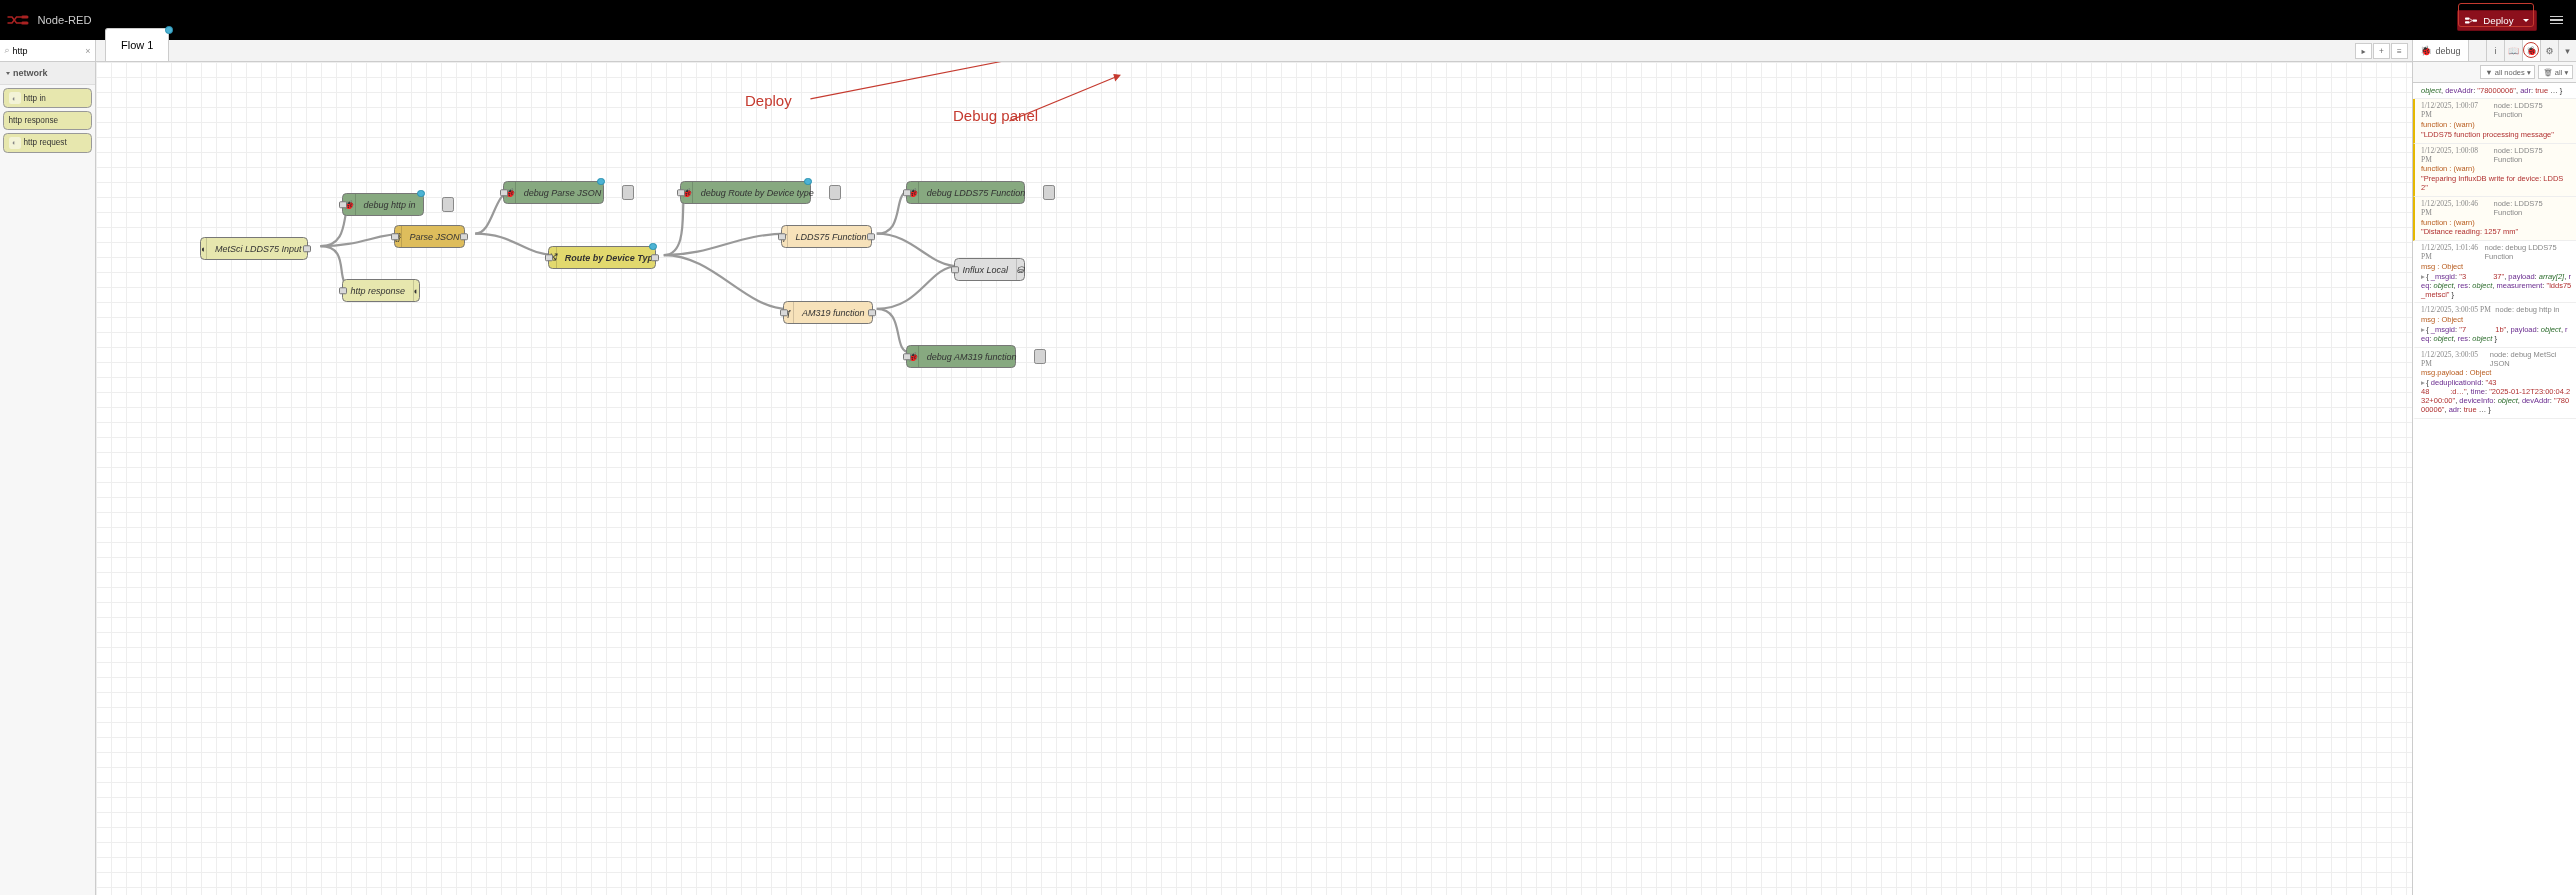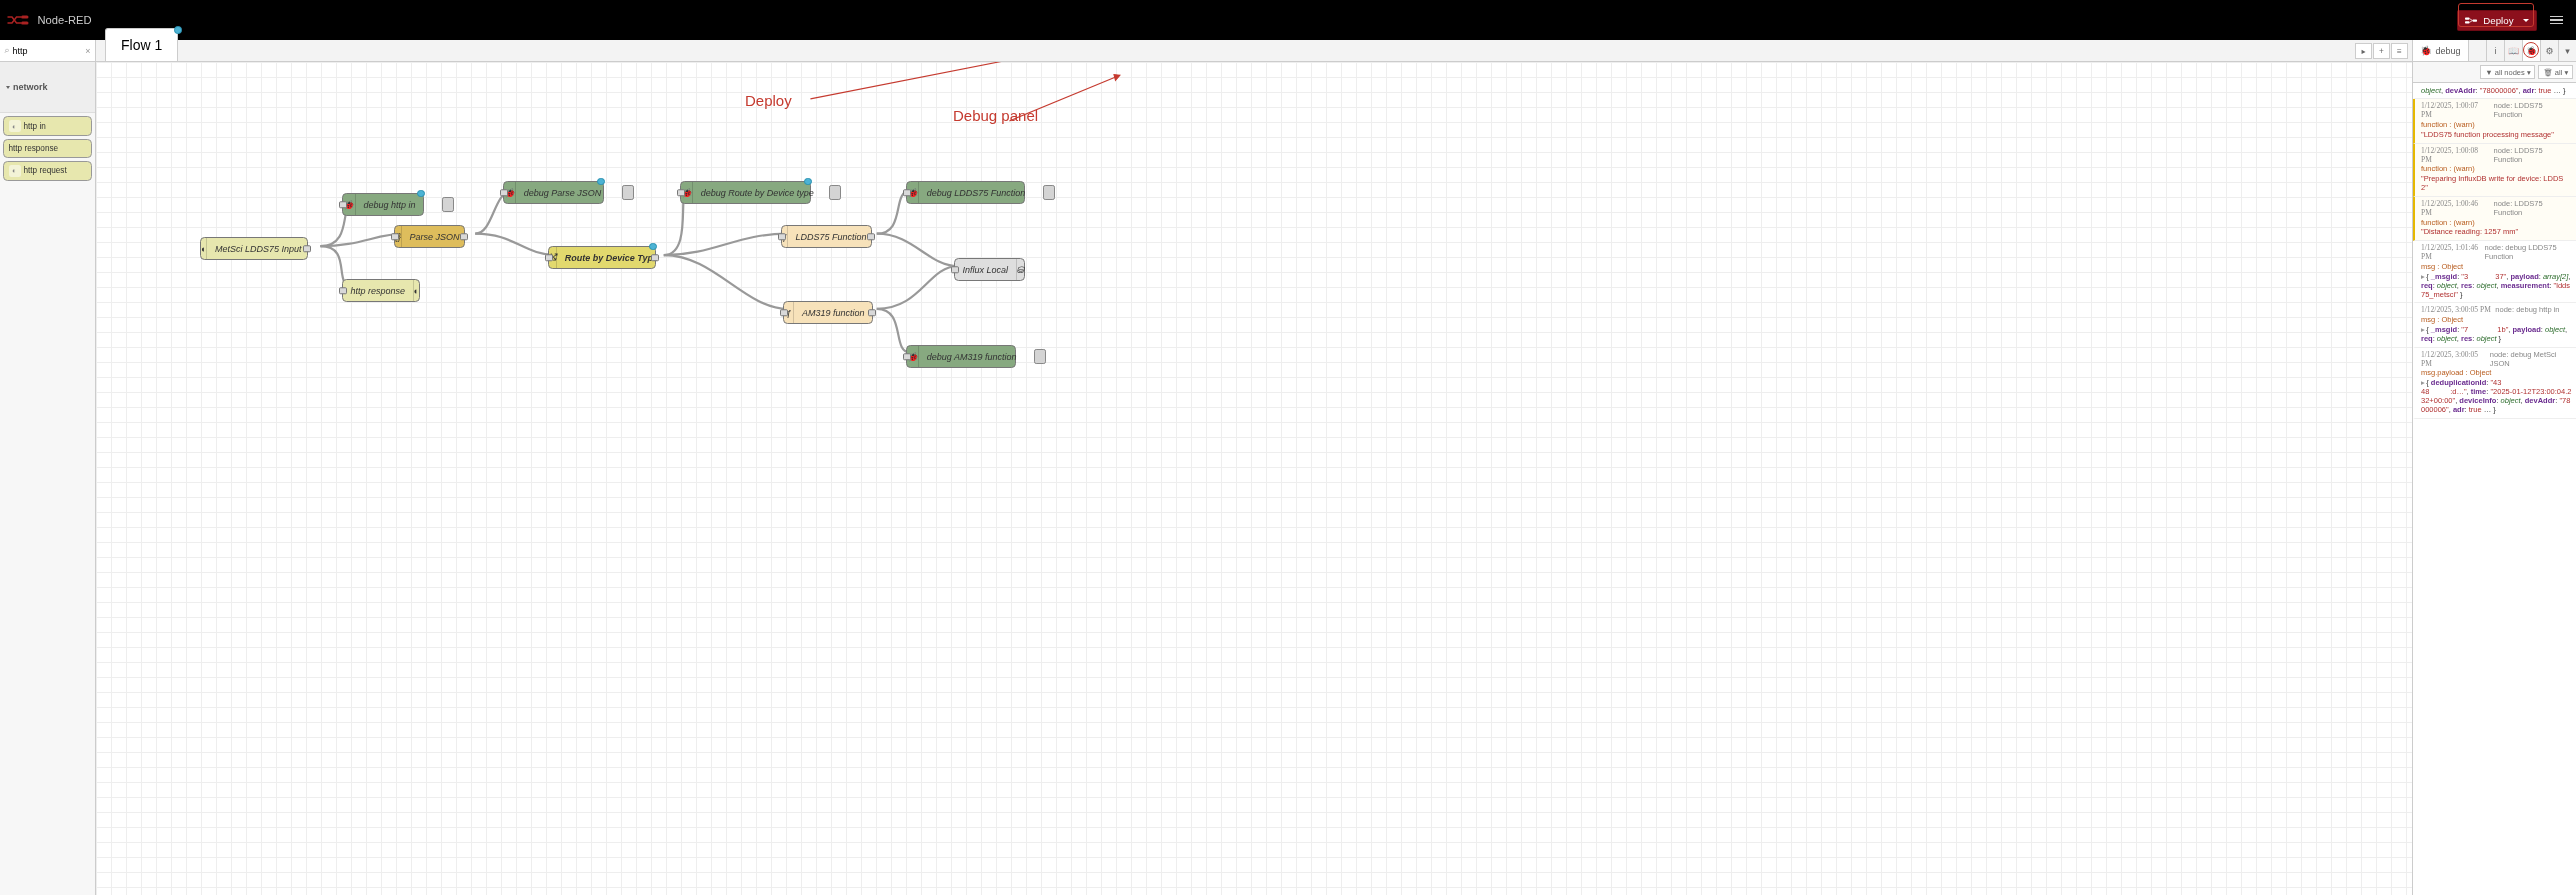--- a/index.html
+++ b/index.html
@@ -20,30 +20,30 @@
 
 
 .main { flex: 1; display: flex; min-height: 0; }
 
 
 .palette { width: 96px; border-right: 0.7px solid #ccc; background: #f7f7f7; display: flex; flex-direction: column; }
 .palette-search { height: 22.4px; border-bottom: 0.7px solid #ccc; display: flex; align-items: center; padding: 0 4.5px; background: #fff; }
 .palette-search .sicon { color: #999; font-size: 9px; margin-right: 3px; }
 .palette-search input { border: none; outline: none; flex: 1; font-size: 9px; width: 45px; }
 .palette-search .clear { color: #999; font-size: 9px; cursor: pointer; }
-.palette-cat { padding: 20px 6px; font-size: 9px; font-weight: bold; color: #555; border-bottom: 0.7px solid #ddd; background: #eee; display: flex; align-items: center; gap: 3px; cursor: pointer; }
+.palette-cat { padding: 6px 6px; font-size: 9px; font-weight: bold; color: #555; border-bottom: 0.7px solid #ddd; background: #eee; display: flex; align-items: center; gap: 3px; cursor: pointer; }
 .palette-cat::before { content: ""; width: 0; height: 0; border-left: 2.2px solid transparent; border-right: 2.2px solid transparent; border-top: 3.7px solid #666; }
 .palette-items { padding: 3px; display: flex; flex-direction: column; gap: 3px; }
 .palette-node { height: 19.4px; border-radius: 4.5px; border: 0.7px solid #999; font-size: 8.2px; display: flex; align-items: center; padding: 0 4.5px; gap: 3px; background: #e7e7ae; color: #333; cursor: grab; }
 .palette-node .picon { width: 12px; height: 12px; border-radius: 2.2px; background: rgba(255,255,255,0.5); display: flex; align-items: center; justify-content: center; font-size: 7.5px; color: #888; }
 
 
 .workspace { flex: 1; display: flex; flex-direction: column; position: relative; background: #fff; }
 .tabs { height: 22.4px; border-bottom: 0.7px solid #ccc; display: flex; align-items: flex-end; padding-left: 9px; background: #f3f3f3; position: relative; }
-.tab { height: 33px; padding: 16px 15px; border: 0.7px solid #ccc; border-bottom: none; background: #fff; font-size: 14px; display: flex; align-items: center; border-radius: 3px 3px 0 0; cursor: pointer; position: relative; }
+.tab { height: 33px; padding: 16px 15px; border: 0.7px solid #ccc; border-bottom: none; background: #fff; font-size: 11px; display: flex; align-items: center; border-radius: 3px 3px 0 0; cursor: pointer; position: relative; }
 .tab-dot { position: absolute; top: -3px; right: -4.5px; width: 7.5px; height: 7.5px; background: #4cb3d4; border-radius: 50%; border: 0.7px solid #2a90b0; }
 .tab-controls { position: absolute; right: 4.5px; top: 3px; display: flex; gap: 1.5px; }
 .tab-controls button { width: 16.4px; height: 16.4px; border: 0.7px solid #ccc; background: #fff; cursor: pointer; font-size: 8.2px; color: #666; }
 .canvas { flex: 1; position: relative; overflow: hidden; background-image: linear-gradient(#eee 0.7px, transparent 0.7px), linear-gradient(90deg, #eee 0.7px, transparent 0.7px); background-size: 15px 15px; }
 .canvas svg.wires { position: absolute; inset: 0; width: 100%; height: 100%; pointer-events: none; }
 
 
 .fnode { position: absolute; height: 22.4px; border-radius: 4.5px; border: 0.7px solid #777; display: flex; align-items: center; font-size: 9px; font-style: italic; color: #333; }
 .fnode .nicon { width: 21px; height: 100%; border-right: 0.7px solid rgba(0,0,0,0.15); display: flex; align-items: center; justify-content: center; border-radius: 3.7px 0 0 3.7px; }
 .fnode .nicon.right { border-right: none; border-left: 0.7px solid rgba(0,0,0,0.15); border-radius: 0 3.7px 3.7px 0; }
@@ -76,21 +76,21 @@
 .sb-toolbar button { border: 0.7px solid #ccc; background: #fff; font-size: 7.5px; padding: 1.5px 3.7px; cursor: pointer; color: #666; display: flex; align-items: center; gap: 2.2px; }
 .sb-msgs { flex: 1; overflow-y: auto; }
 .msg { border-bottom: 0.7px solid #eee; padding: 2.2px 4.5px 3.7px 6px; border-left: 2.2px solid transparent; font-family: Menlo, monospace; font-size: 7.5px; }
 .msg.warn { border-left-color: #e6b800; background: #fffdf5; }
 .msg-meta { color: #888; font-size: 7.5px; font-family: -apple-system, sans-serif; display:flex; gap: 4.5px; }
 .msg-meta .mnode { color: #888; }
 .msg-meta .mtime { color: #888; font-family: Liberation Serif, serif; }
 .msg-topic { color: #b85c1e; margin: 0.7px 0; }
 .msg-payload { color: #333; word-break: break-all; }
 .msg-payload .str { color: #b03030; }
-.msg-payload .key { color: #6a2c8f; font-weight: bold; }
+.msg-payload .key { color: #6a2c8f; }
 .msg-payload .type { color: #2a6a2a; font-style: italic; }
 .tri { color: #999; margin-right: 1.5px; }
 
 
 .debug-circle { border: 1.5px solid #c53a2f; border-radius: 50%; position: absolute; width: 16.4px; height: 16.4px; pointer-events: none; }
 .deploy-box-annot { position: absolute; border: 1.5px solid #c53a2f; border-radius: 3px; pointer-events: none; }
 </style>
 </head>
 <body>
 

